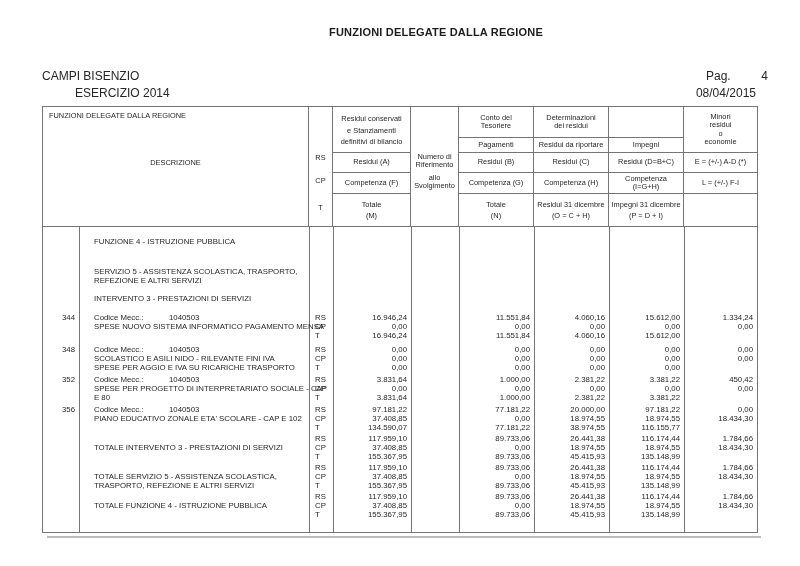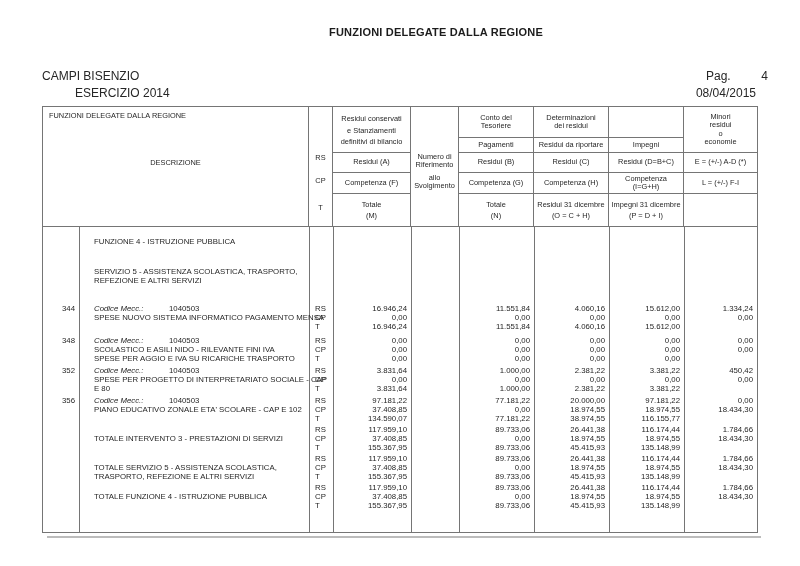--- a/index.html
+++ b/index.html
@@ -52,21 +52,21 @@
   .brow{
     position:relative;display:grid;
     grid-template-columns:36px 230px 24px 78px 48px 75px 75px 75px 73px;
     font-size:7.8px;line-height:9px;
   }
   .line{white-space:nowrap;height:9px;}
   .bc.num{text-align:right;padding-right:4px;}
   .bc.desc{padding-left:15px;}
   .bc.tri{padding-left:6px;}
   .bc.val{text-align:right;padding-right:4px;}
-  .clab{display:inline-block;width:75px;font-style:italic;}
+  .clab{display:inline-block;width:75px;}
   .total .desc{padding-top:9px;}
 </style>
 </head>
 <body>
 
 <div class="page-title">FUNZIONI DELEGATE DALLA REGIONE</div>
 <div class="meta muni">CAMPI BISENZIO</div>
 <div class="meta pag-label">Pag.</div>
 <div class="meta pag-num">4</div>
 <div class="meta exercise">ESERCIZIO 2014</div>
@@ -171,20 +171,23 @@
     </div>
     <div class="brow" style="margin-top:21px">
       <div class="bc num"></div>
       <div class="bc desc">
         <div class="line">SERVIZIO 5 - ASSISTENZA SCOLASTICA, TRASPORTO,</div>
         <div class="line">REFEZIONE E ALTRI SERVIZI</div>
       </div>
     </div>
     <div class="brow" style="margin-top:9px">
       <div class="bc num"></div>
+      <div class="bc desc">
+          <div class="line">INTERVENTO 3 - PRESTAZIONI DI SERVIZI</div>
+        </div>
     </div>
 
     <div class="brow" style="margin-top:10px">
       <div class="bc num">
           <div class="line">344</div>
         </div>
       <div class="bc desc">
         <div class="line"><span class="clab">Codice Mecc.:</span><span>1040503</span></div>
         <div class="line">SPESE NUOVO SISTEMA INFORMATICO PAGAMENTO MENSA</div>
       </div>

